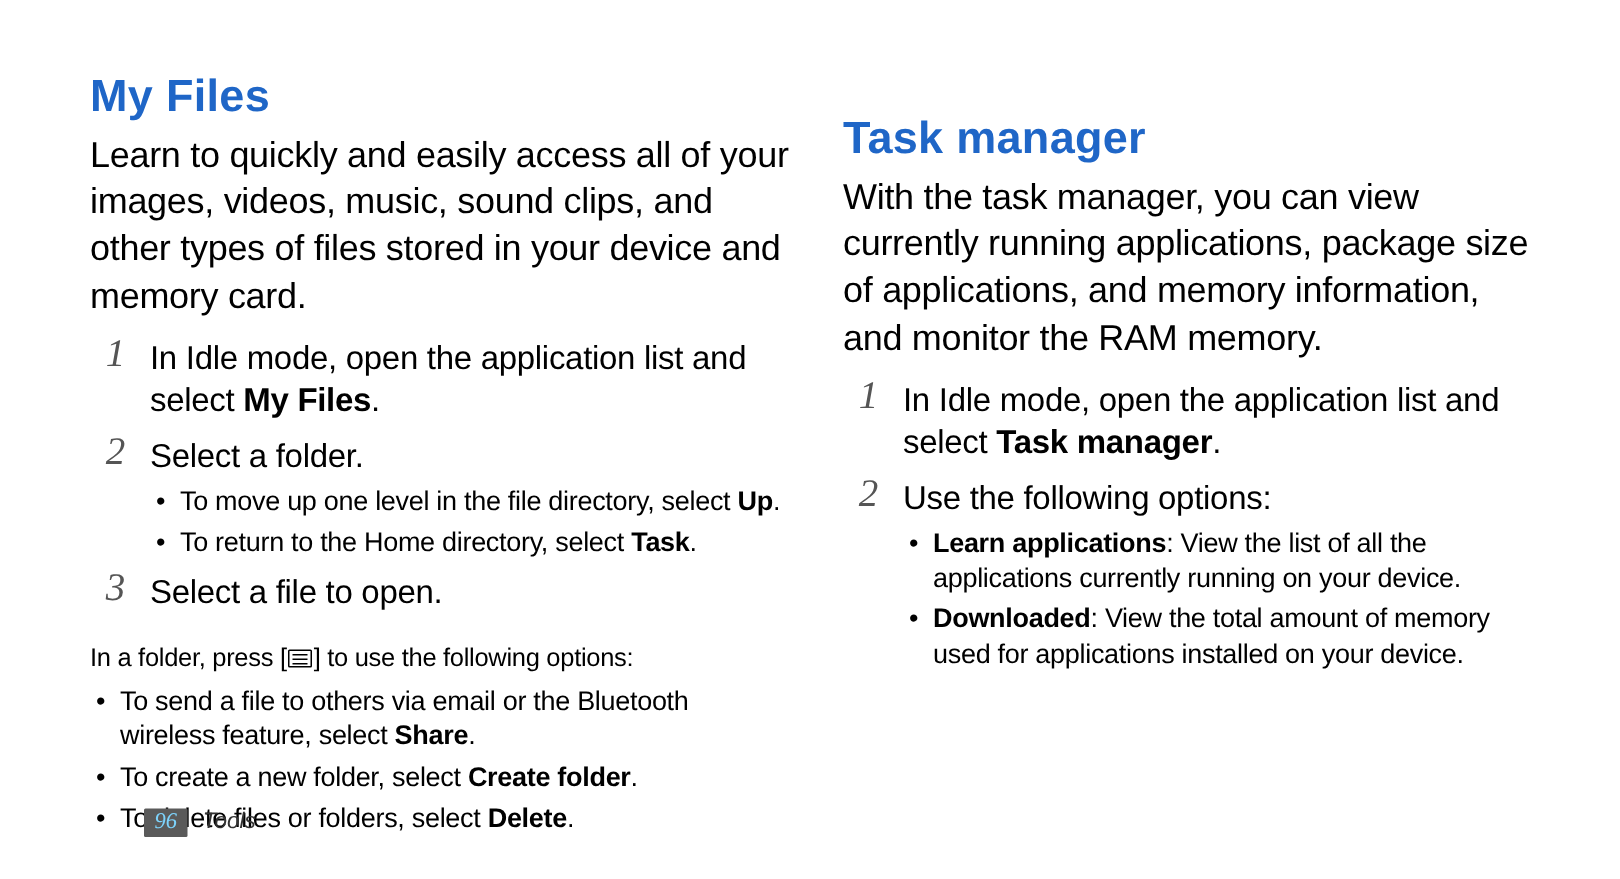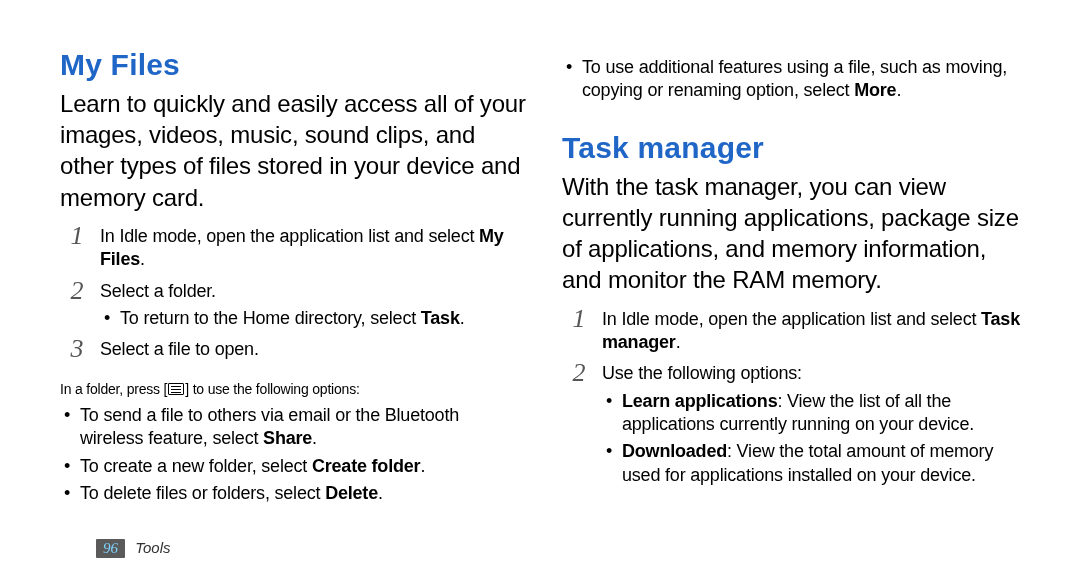--- a/index.html
+++ b/index.html
@@ -38,29 +38,29 @@
     left: 2px;
     top: -4px;
     font-style: italic;
     font-family: Georgia, "Times New Roman", serif;
     font-size: 26px;
     color: #555;
     width: 30px;
     text-align: center;
   }
   .step-text {
-    font-size: 18px;
+    font-size: 22px;
     line-height: 1.3;
     letter-spacing: -0.2px;
   }
   ul.bul { list-style: none; padding: 0; margin: 4px 0 0 0; }
   ul.bul > li { position: relative; padding-left: 20px; margin-bottom: 4px; font-size: 18px; line-height: 1.3; letter-spacing: -0.2px; }
   ul.bul > li::before { content: "•"; position: absolute; left: 4px; top: 0; font-size: 18px; }
   ul.sub > li { padding-left: 20px; }
-  .para { font-size: 14px; line-height: 1.3; margin-top: 18px; margin-bottom: 6px; letter-spacing: -0.2px; }
+  .para { font-size: 17px; line-height: 1.3; margin-top: 18px; margin-bottom: 6px; letter-spacing: -0.2px; }
   .footer {
     position: absolute;
     left: 60px;
     bottom: 28px;
     font-size: 15px;
     color: #333;
   }
   .footer .pg {
     display: inline-block;
     background: #5a5a5a;
@@ -108,20 +108,23 @@
           <span class="num">1</span>
           <div class="step-text">
             <span>In Idle mode, open the application list and select </span><b>My Files</b><span>.</span>
           </div>
         </li>
         <li>
           <span class="num">2</span>
           <div class="step-text">Select a folder.</div>
           <ul class="bul sub">
             <li>
+              <span>To move up one level in the file directory, select </span><b>Up</b><span>.</span>
+            </li>
+            <li>
               <span>To return to the Home directory, select </span><b>Task</b><span>.</span>
             </li>
           </ul>
         </li>
         <li>
           <span class="num">3</span>
           <div class="step-text">Select a file to open.</div>
         </li>
       </ol>
 
@@ -137,23 +140,20 @@
           <span>To create a new folder, select </span><b>Create folder</b><span>.</span>
         </li>
         <li>
           <span>To delete files or folders, select </span><b>Delete</b><span>.</span>
         </li>
       </ul>
     </div>
 
     <div class="col">
       <ul class="bul" style="margin-top:8px;">
-        <li>
-          <span>To use additional features using a file, such as moving, copying or renaming option, select </span><b>More</b><span>.</span>
-        </li>
       </ul>
 
       <h2 class="blue" style="margin-top:28px;">Task manager</h2>
       <p class="intro">With the task manager, you can view currently running applications, package size of applications, and memory information, and monitor the RAM memory.</p>
 
       <ol class="steps">
         <li>
           <span class="num">1</span>
           <div class="step-text">
             <span>In Idle mode, open the application list and select </span><b>Task manager</b><span>.</span>

